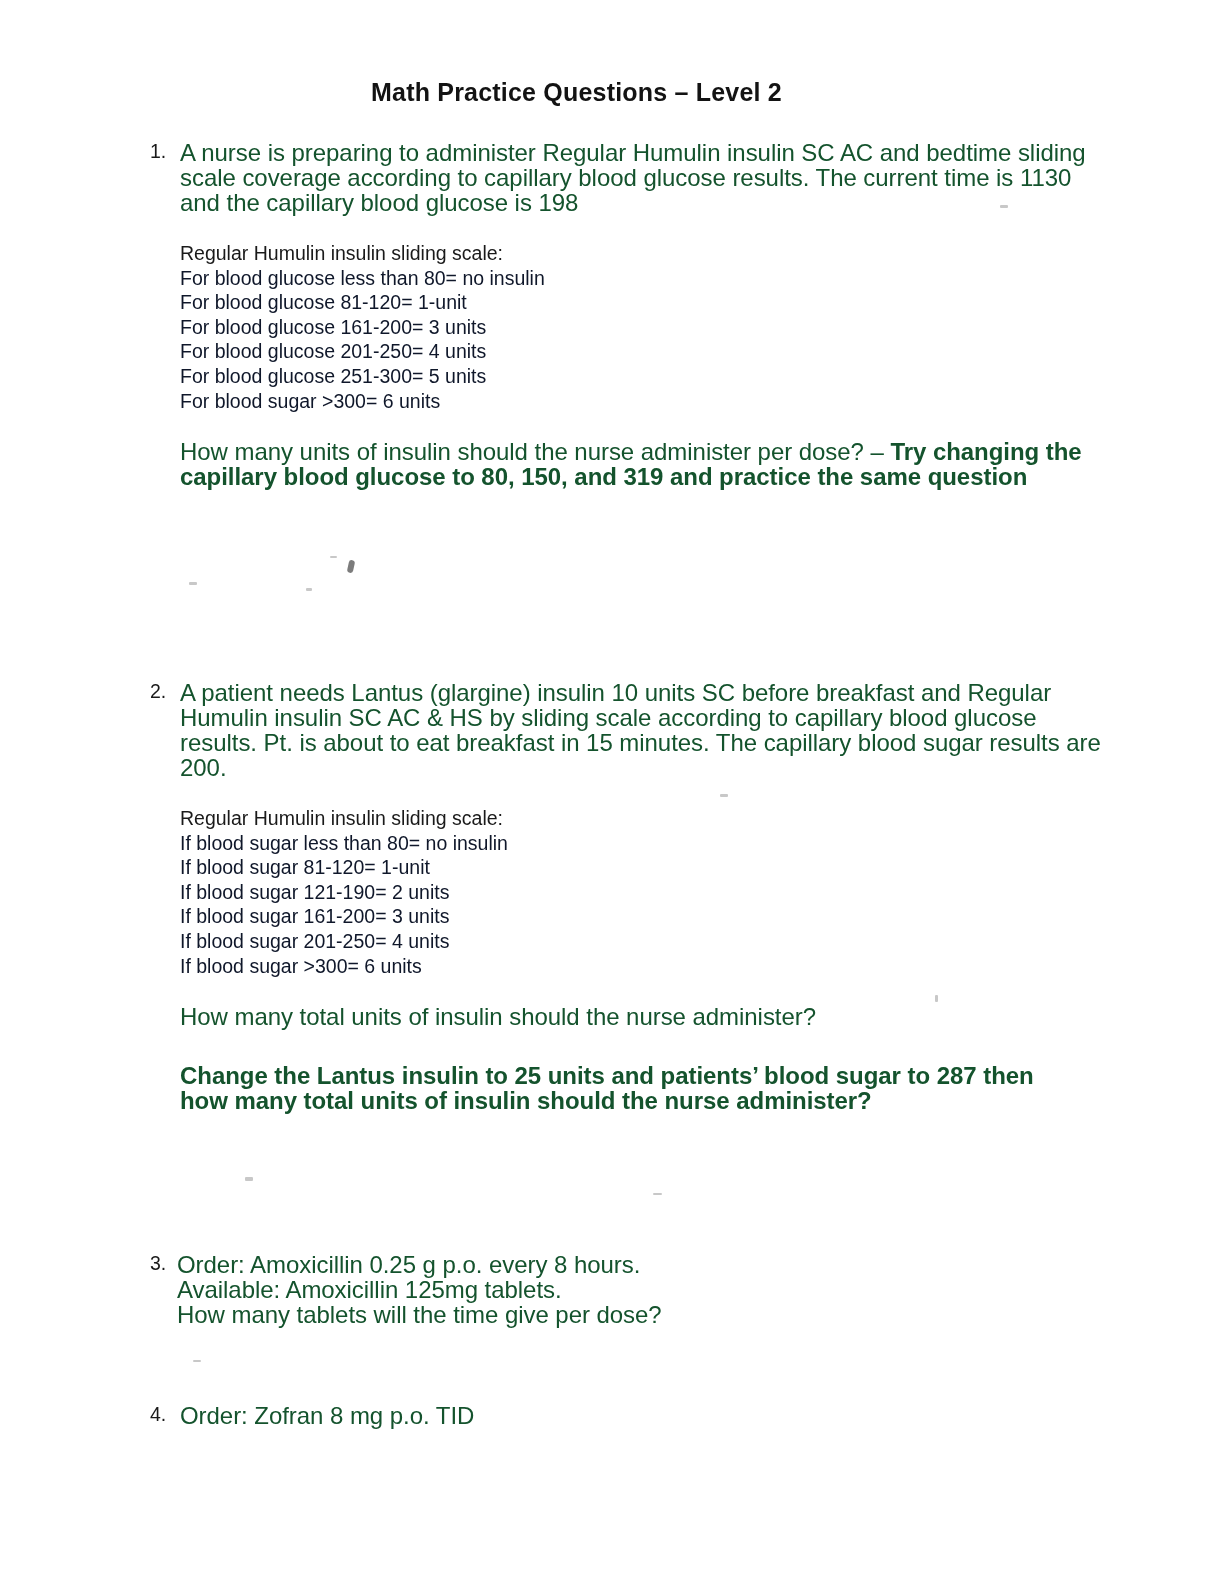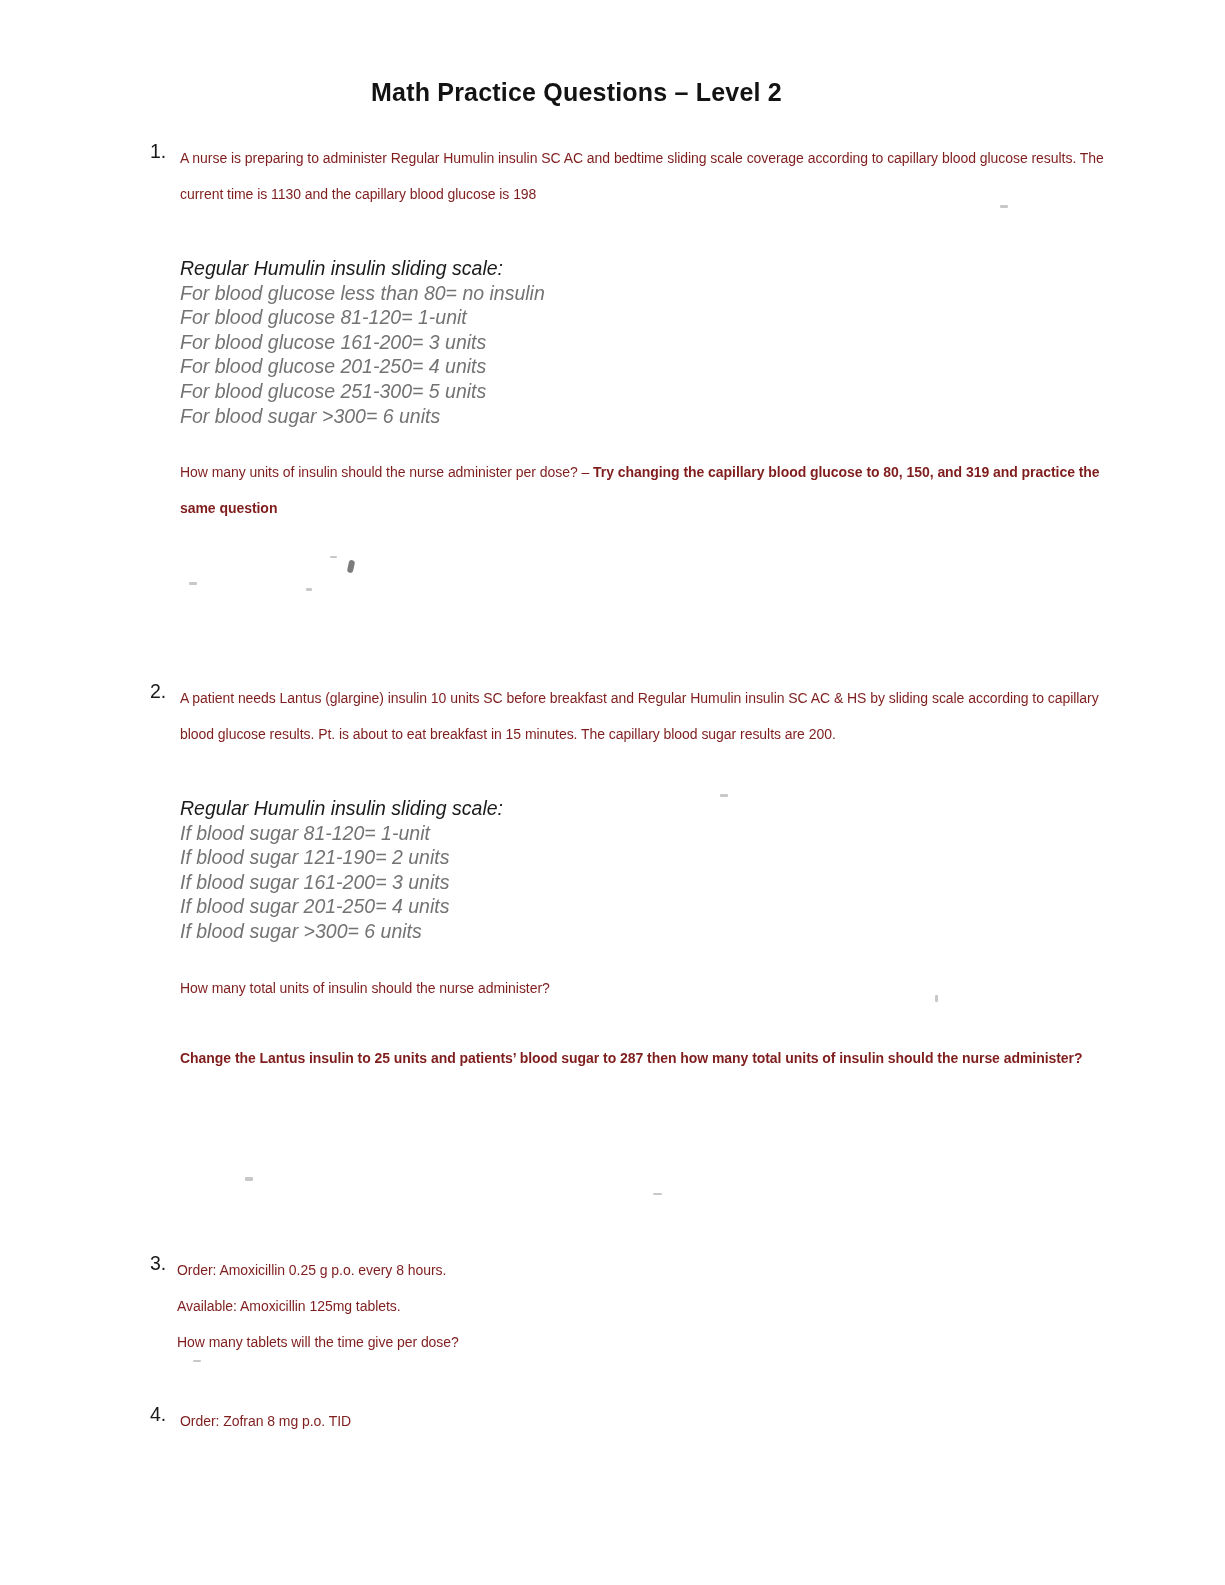--- a/index.html
+++ b/index.html
@@ -51,46 +51,46 @@
     text-align: left;
     font-size: 19.5px;
     color: #1a1a1a;
   }
 
   .q-body {
     margin-left: 30px;
   }
 
   .para {
-    font-size: 14px;
-    line-height: 36px;
-    color: #7f1d1d;
+    font-size: 24px;
+    line-height: 25px;
+    color: #14532d;
     letter-spacing: -0.05px;
   }
 
   .scale-list {
     margin: 0;
     padding: 0;
     list-style: none;
     font-size: 19.5px;
     line-height: 24.6px;
-    color: #737373;
+    color: #0f172a;
   }
   .scale-list li { white-space: nowrap; }
 
   .scale-heading {
     font-size: 19.5px;
     line-height: 24.6px;
     color: #1a1a1a;
   }
 
   .bold { font-weight: bold; }
   .spacer-md { height: 26px; }
 
-  .lines-block { margin-top: 18px; font-style: italic; }
+  .lines-block { margin-top: 0; }
 
   
   .artifact {
     position: absolute;
     background: #4a4a4a;
     opacity: 0.72;
     border-radius: 1px;
   }
   .artifact.soft { opacity: 0.3; }
 </style>
@@ -129,20 +129,21 @@
   <div class="question" style="top:680px;">
     <div class="q-number">2.</div>
     <div class="q-body">
       <div class="para">A patient needs Lantus (glargine) insulin 10 units SC before breakfast and Regular Humulin insulin SC AC &amp; HS by sliding scale according to capillary blood glucose results. Pt. is about to eat breakfast in 15 minutes. The capillary blood sugar results are 200.</div>
 
       <div class="spacer-md"></div>
 
       <div class="lines-block">
         <div class="scale-heading">Regular Humulin insulin sliding scale:</div>
         <ul class="scale-list">
+          <li>If blood sugar less than 80= no insulin</li>
           <li>If blood sugar 81-120= 1-unit</li>
           <li>If blood sugar 121-190= 2 units</li>
           <li>If blood sugar 161-200= 3 units</li>
           <li>If blood sugar 201-250= 4 units</li>
           <li>If blood sugar &gt;300= 6 units</li>
         </ul>
       </div>
 
       <div class="spacer-md"></div>
 

